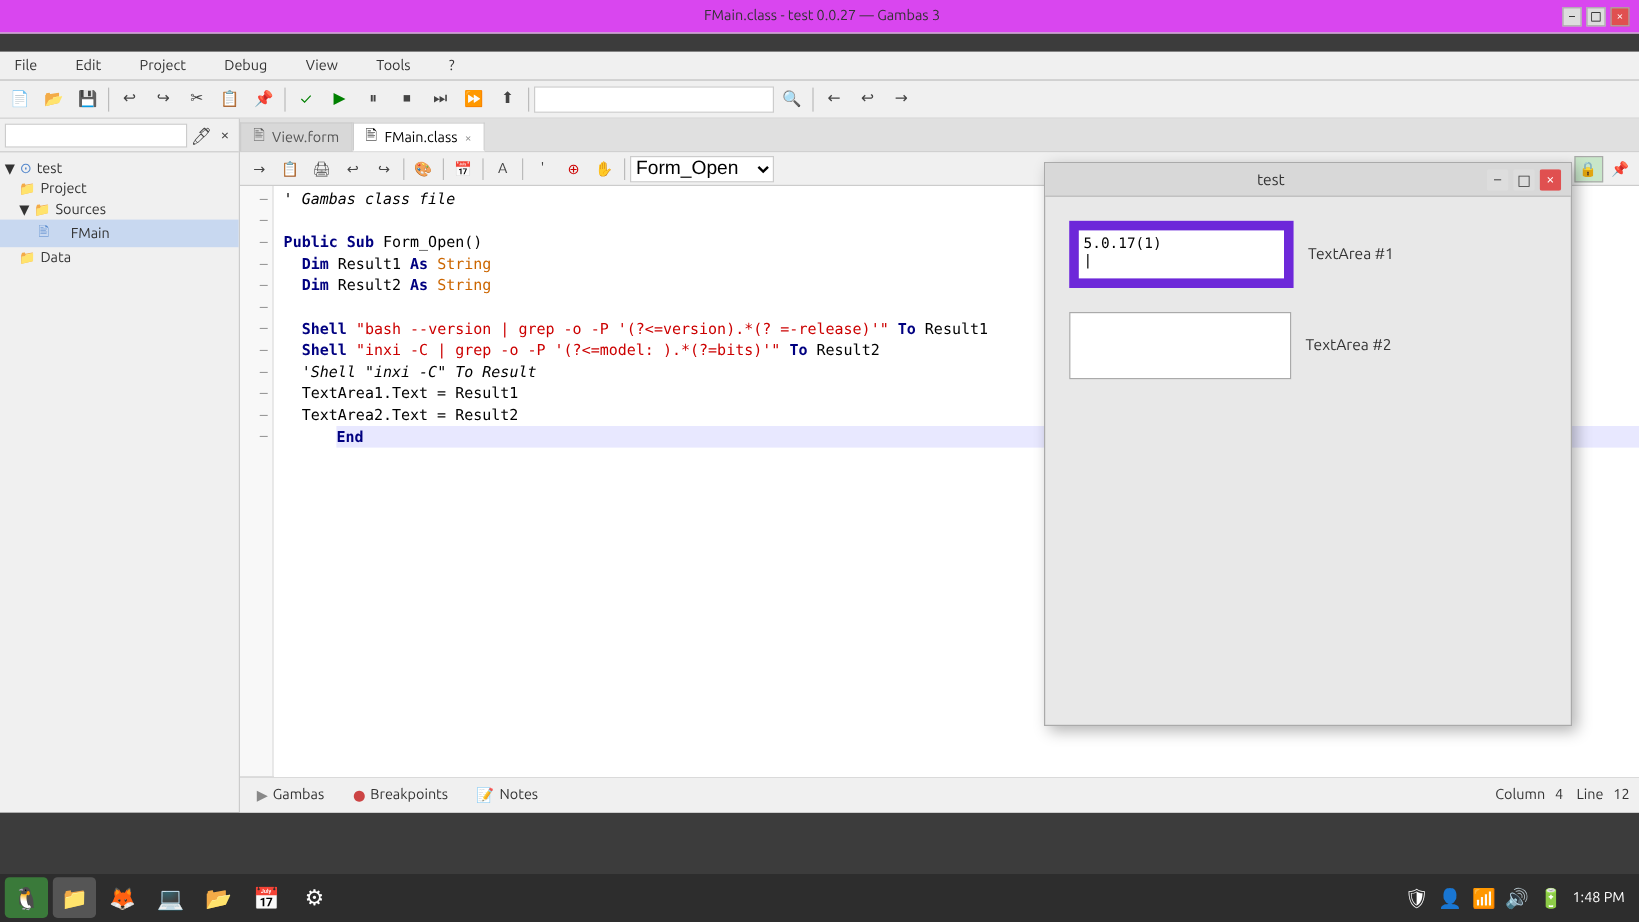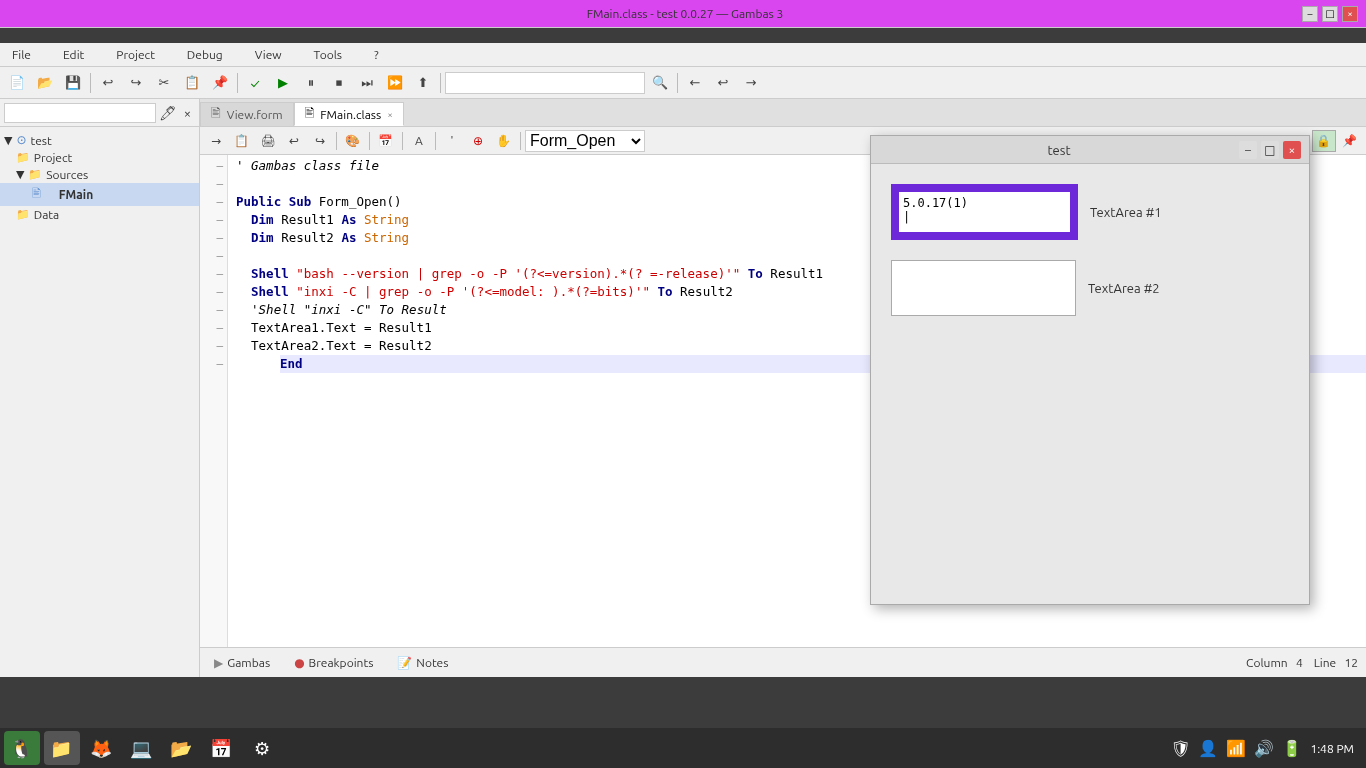--- a/index.html
+++ b/index.html
@@ -374,21 +374,21 @@
         <span class="tree-icon folder-icon">📁</span>
         <span>Project</span>
       </div>
       <div class="tree-item tree-indent-1">
         <span class="tree-icon">▼</span>
         <span class="tree-icon folder-icon">📁</span>
         <span>Sources</span>
       </div>
       <div class="tree-item tree-indent-2 selected" style="background:#c8d8f0;">
         <span class="tree-icon" style="color:#5588cc;">🖹</span>
-        <span style="font-weight:bold;padding-left:14px;">FMain</span>
+        <span style="font-weight:normal;padding-left:14px;">FMain</span>
       </div>
       <div class="tree-item tree-indent-1">
         <span class="tree-icon folder-icon">📁</span>
         <span>Data</span>
       </div>
     </div>
   </div>
 
   <div class="editor-area">
 

